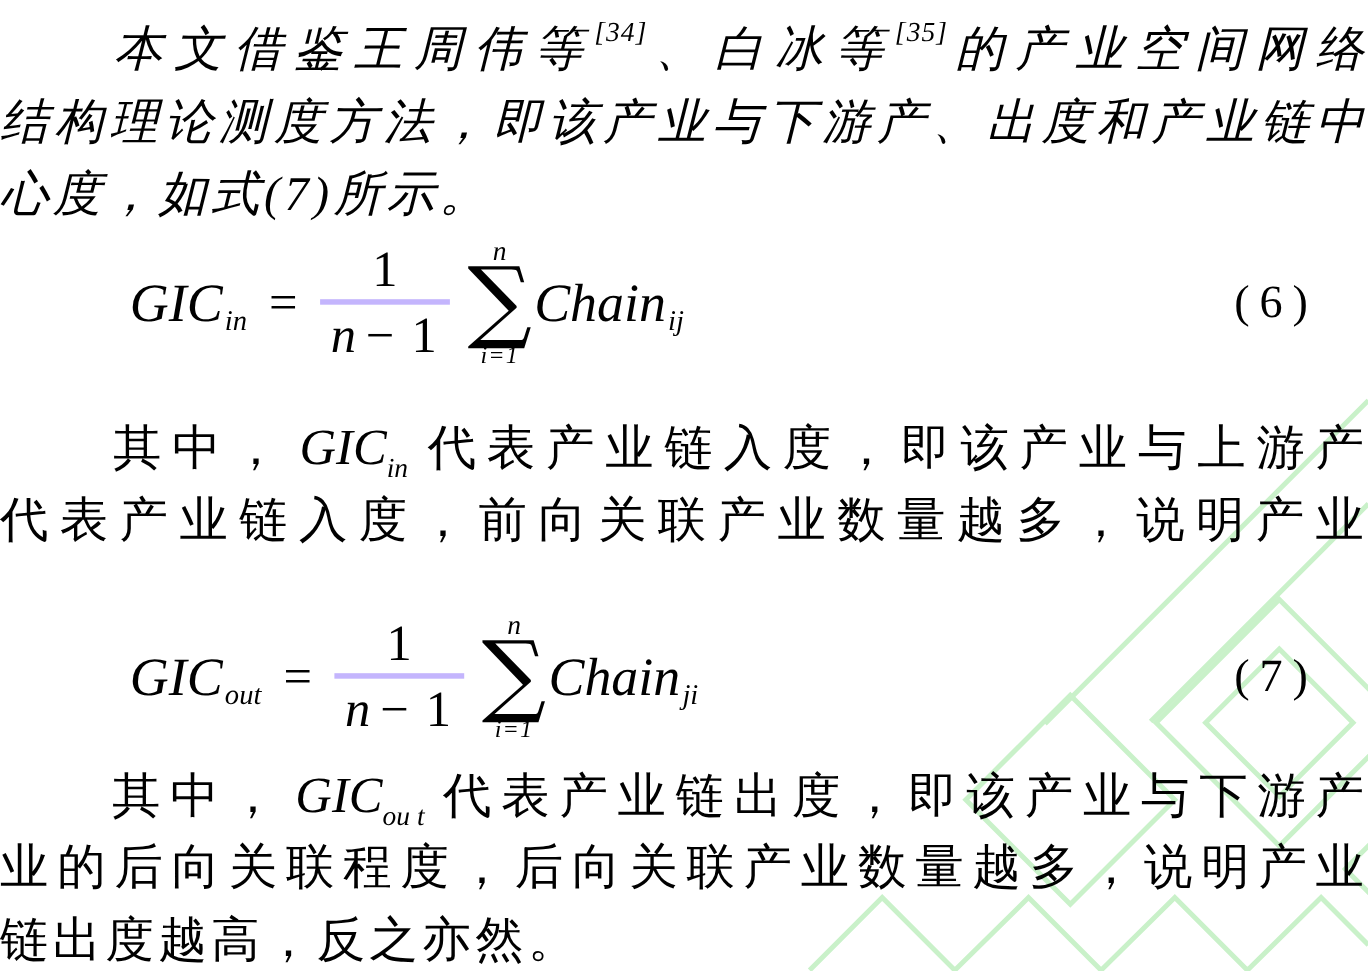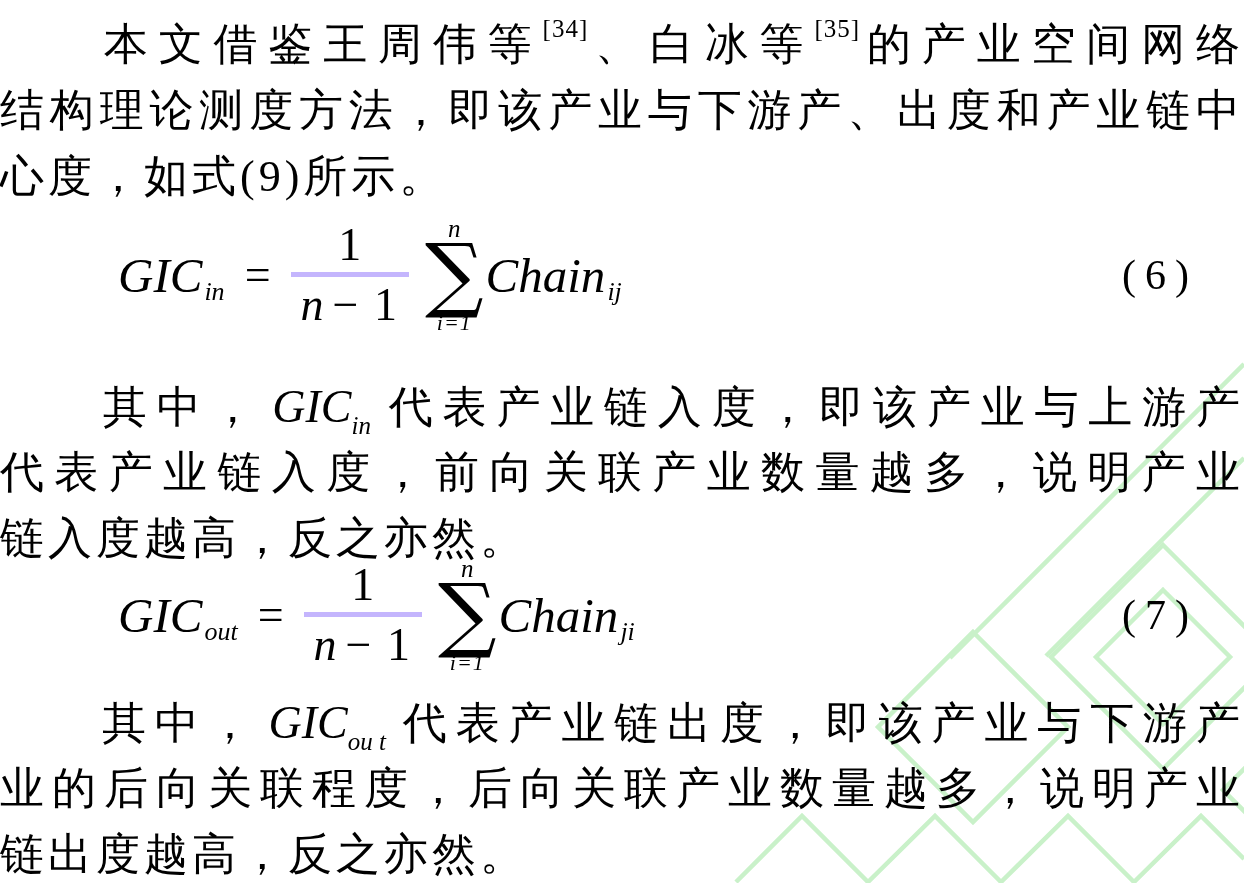--- a/index.html
+++ b/index.html
@@ -52,21 +52,21 @@
   .sum{display:inline-flex;flex-direction:column;align-items:center;line-height:1;margin:0 2px 0 10px;}
   .sum-top{font-size:25px;font-style:italic;margin-bottom:0px;}
   .sum-sigma{font-size:82px;line-height:.8;font-family:"DejaVu Serif","Liberation Serif",serif;}
   .sum-bot{font-size:22px;font-style:italic;margin-top:6px;letter-spacing:1px;}
   .flabel{
     position:absolute;right:46px;top:50%;transform:translateY(-50%);
     font-size:42px;letter-spacing:9px;
   }
 
   
-  #para-1{top:12px;}
+  #para-1{top:12px;font-style:italic;}
   #formula-6{top:215px;height:120px;}
   #para-2{top:350px;margin-top:24px;}
   #formula-7{top:552px;height:126px;}
   #para-3{top:690px;}
 </style>
 </head>
 <body>
 
 <div class="page">
 
@@ -78,21 +78,21 @@
       <polygon points="1163,545 1275,657 1163,769 1051,657"></polygon>
       <polygon points="973,632 1068,727 973,822 878,727"></polygon>
       <polygon points="1290,723 1357,790 1290,857 1223,790"></polygon>
       <polyline points="736,882 802,816 868,882 935,816 1001,882 1068,816 1134,882 1201,816 1244,859"></polyline>
     </g>
   </svg>
 
   <div class="para" id="para-1">
     <div class="line"><span class="indent"></span><span>本文借鉴王周伟等</span><sup>[34]</sup><span>、白冰等</span><sup>[35]</sup><span>的产业空间网络</span></div>
     <div class="line">结构理论测度方法，即该产业与下游产、出度和产业链中</div>
-    <div class="line last">心度，如式(9)所示。</div>
+    <div class="line last">心度，如式(7)所示。</div>
   </div>
 
   <div class="formula" id="formula-6">
     <span class="mvar">GIC</span>
       <span class="msub">in</span>
     <span class="meq">=</span>
     <span class="frac">
       <span class="frac-num">1</span>
       <span class="frac-den"><i>n</i><span class="den-rest">− 1</span></span>
     </span>
@@ -102,21 +102,20 @@
       <span class="sum-bot">i=1</span>
     </span>
     <span class="mvar">Chain</span>
       <span class="msub">ij</span>
     <span class="flabel">(6)</span>
   </div>
 
   <div class="para" id="para-2">
     <div class="line"><span class="indent"></span><span>其中，</span><span class="imath"><span class="imvar">GIC</span><span class="imsub">in</span></span><span>代表产业链入度，即该产业与上游产</span></div>
     <div class="line">代表产业链入度，前向关联产业数量越多，说明产业</div>
-    <div class="line last">链入度越高，反之亦然。</div>
   </div>
 
   <div class="formula" id="formula-7">
     <span class="mvar">GIC</span>
       <span class="msub">out</span>
     <span class="meq">=</span>
     <span class="frac">
       <span class="frac-num">1</span>
       <span class="frac-den"><i>n</i><span class="den-rest">− 1</span></span>
     </span>

